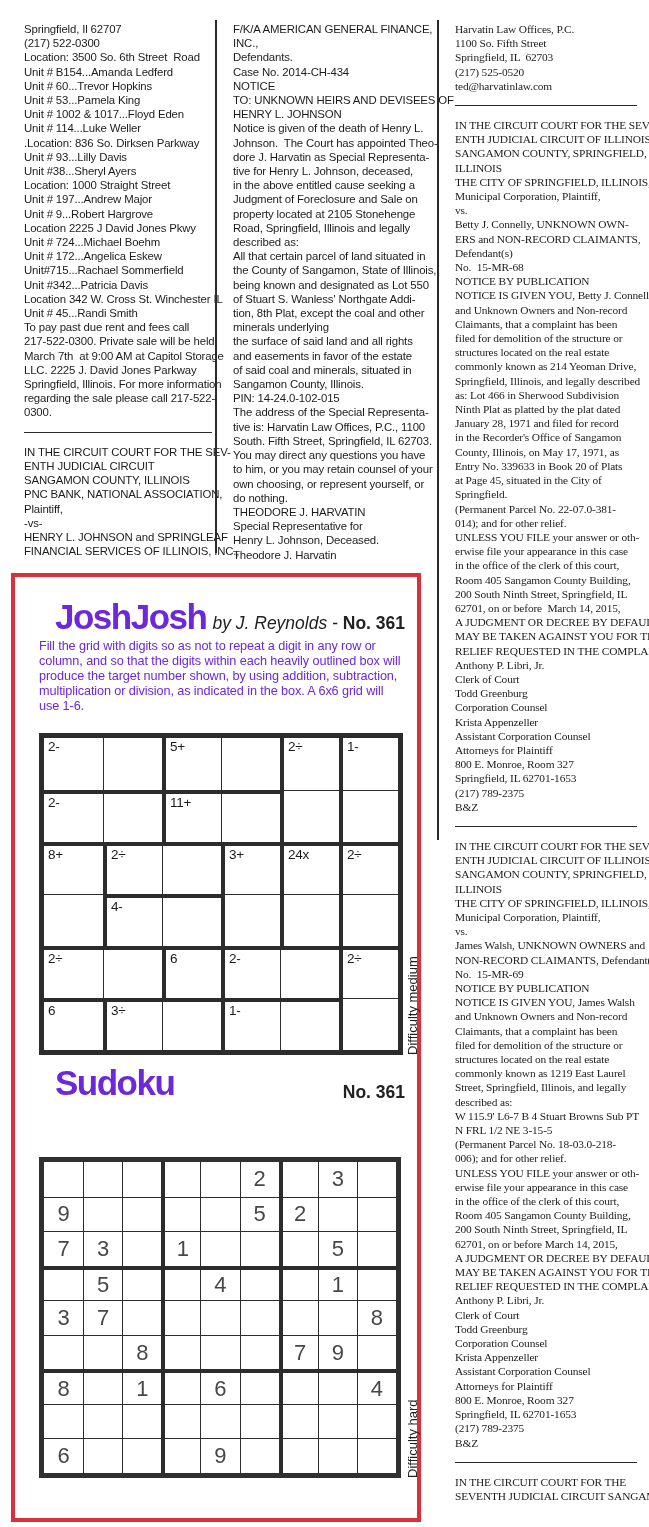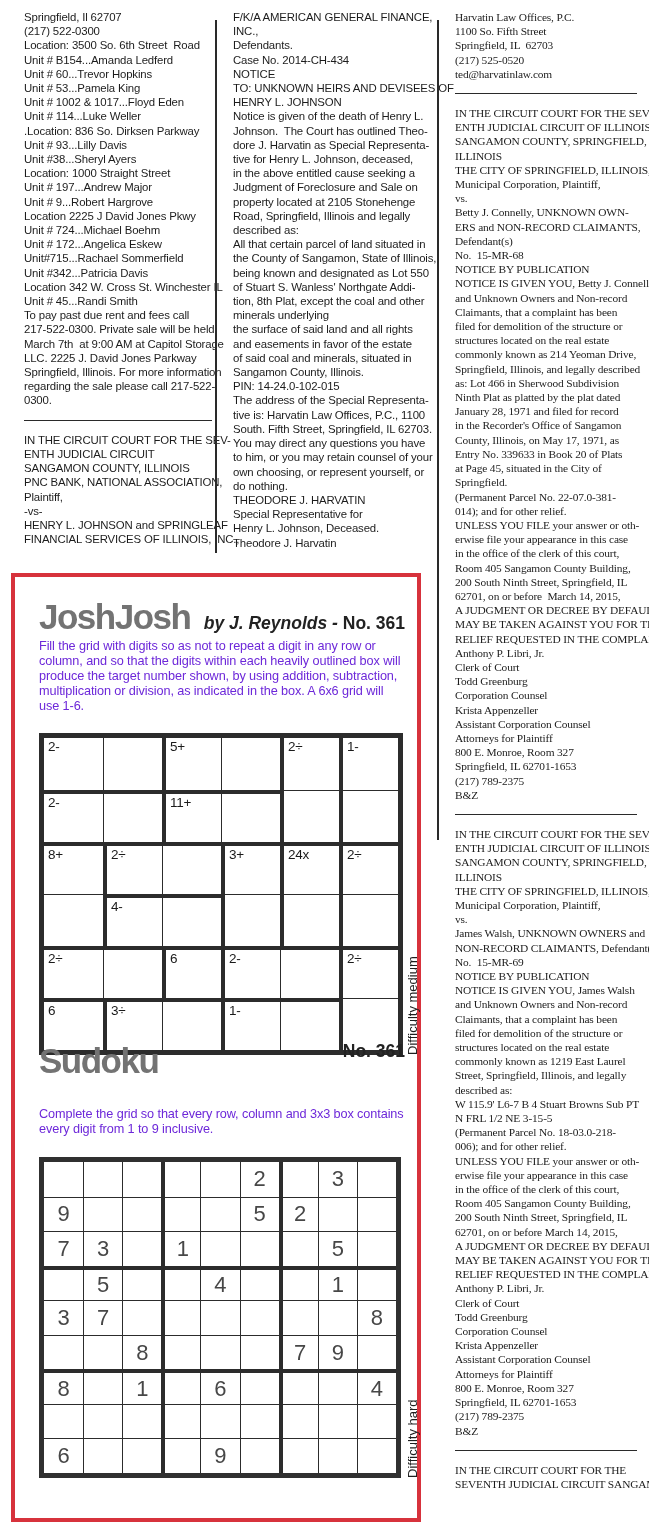--- a/index.html
+++ b/index.html
@@ -1,61 +1,61 @@
 <!DOCTYPE html>
 <html><head>
 <meta charset="utf-8">
 <style>
   html,body{margin:0;padding:0;}
   body{
     width:649px;height:1527px;position:relative;background:#ffffff;
     font-family:"Liberation Sans",sans-serif;color:#1c1c1c;overflow:hidden;
   }
-  .col{position:absolute;top:10px;}
+  .col{position:absolute;top:22px;}
   #col-left{left:24px;width:188px;}
   #col-middle{left:233px;width:198px;}
   #col-right{left:455px;width:182px;font-family:Liberation Serif, serif;}
   .line{
     font-size:11.4px;line-height:14.2px;letter-spacing:-0.15px;
     white-space:pre;color:#1c1c1c;
   }
   .hsep{border-top:1.6px solid #2a2a2a;margin:12px 0 12px 0;width:100%;}
   .vrule{position:absolute;width:1.6px;background:#2a2a2a;}
   #vrule-1{left:215px;top:20px;height:533px;}
   #vrule-2{left:437px;top:20px;height:820px;}
 
   .puzzle-box{
     position:absolute;left:11px;top:573px;width:410px;height:949px;
     border:4px solid #d7323c;background:#ffffff;box-sizing:border-box;
   }
   .pz-abs{position:absolute;}
   .jj-header{left:24px;top:20px;width:366px;display:flex;align-items:baseline;}
-  .pz-title{font-size:35px;font-weight:bold;letter-spacing:-1.5px;color:#737373;}
+  .pz-title{font-size:35px;font-weight:bold;letter-spacing:-1.5px;color:#6d28d9;margin-left:16px;}
   .jj-byline{margin-left:auto;font-size:17.5px;color:#222;}
-  .jj-byline .by-it{font-style:italic;font-weight:bold;}
+  .jj-byline .by-it{font-style:italic;font-weight:normal;}
   .jj-byline .by-no{font-weight:bold;font-style:normal;}
   .pz-instructions{
     left:24px;width:366px;font-size:12.7px;line-height:15px;
     letter-spacing:-0.1px;color:#6d28d9;
   }
   #jj-instructions{top:62px;}
   .kenken{
     left:24px;top:156px;width:364px;height:322px;
     display:grid;grid-template-columns:repeat(6,1fr);grid-template-rows:repeat(6,1fr);
     border:5px solid #2c2c2c;box-sizing:border-box;background:#fff;
   }
   .kk-cell{box-sizing:border-box;position:relative;}
   .kk-cell .cage-label{
     position:absolute;left:4px;top:1px;font-size:13.5px;color:#1a1a1a;letter-spacing:-0.2px;
   }
   .bt-thin{border-top:1.5px solid #2c2c2c;}
   .bt-heavy{border-top:4.5px solid #2c2c2c;}
   .bl-thin{border-left:1.5px solid #2c2c2c;}
   .bl-heavy{border-left:4.5px solid #2c2c2c;}
-  .su-header{left:24px;top:464px;width:366px;display:flex;align-items:flex-start;}
+  .su-header{left:24px;top:486px;width:366px;display:flex;align-items:flex-end;}
   .su-no{margin-left:auto;font-size:17.5px;font-weight:bold;color:#222;}
   #su-instructions{top:530px;}
   .sudoku{
     left:24px;top:580px;width:362px;height:321px;
     display:grid;grid-template-columns:repeat(9,1fr);grid-template-rows:repeat(9,1fr);
     border:5px solid #303030;box-sizing:border-box;background:#fff;
   }
   .su-cell{
     box-sizing:border-box;display:flex;align-items:center;justify-content:center;
     font-size:22px;color:#474747;
@@ -114,21 +114,21 @@
     </div>
   <div class="col" id="col-middle">
       <div class="line">F/K/A AMERICAN GENERAL FINANCE,</div>
       <div class="line">INC.,</div>
       <div class="line">Defendants.</div>
       <div class="line">Case No. 2014-CH-434</div>
       <div class="line">NOTICE</div>
       <div class="line">TO: UNKNOWN HEIRS AND DEVISEES OF</div>
       <div class="line">HENRY L. JOHNSON</div>
       <div class="line">Notice is given of the death of Henry L.</div>
-      <div class="line">Johnson.  The Court has outlined Theo-</div>
+      <div class="line">Johnson.  The Court has appointed Theo-</div>
       <div class="line">dore J. Harvatin as Special Representa-</div>
       <div class="line">tive for Henry L. Johnson, deceased,</div>
       <div class="line">in the above entitled cause seeking a</div>
       <div class="line">Judgment of Foreclosure and Sale on</div>
       <div class="line">property located at 2105 Stonehenge</div>
       <div class="line">Road, Springfield, Illinois and legally</div>
       <div class="line">described as:</div>
       <div class="line">All that certain parcel of land situated in</div>
       <div class="line">the County of Sangamon, State of Illinois,</div>
       <div class="line">being known and designated as Lot 550</div>
@@ -346,21 +346,20 @@
         <div class="kk-cell bt-thin bl-heavy"></div>
       </div>
 
     <div class="difficulty" id="diff-kenken">Difficulty medium</div>
 
     <div class="pz-abs su-header">
       <span class="pz-title">Sudoku</span>
       <span class="su-no">No. 361</span>
     </div>
 
-    <div class="pz-abs pz-instructions" id="su-instructions">Complete the grid so that every row, column and 3x3 box contains every digit from 1 to 9 inclusive.</div>
 
     <div class="pz-abs sudoku" id="sudoku-grid">
         <div class="su-cell"></div>
         <div class="su-cell bl-thin"></div>
         <div class="su-cell bl-thin"></div>
         <div class="su-cell bl-heavy"></div>
         <div class="su-cell bl-thin"></div>
         <div class="su-cell bl-thin">2</div>
         <div class="su-cell bl-heavy"></div>
         <div class="su-cell bl-thin">3</div>

